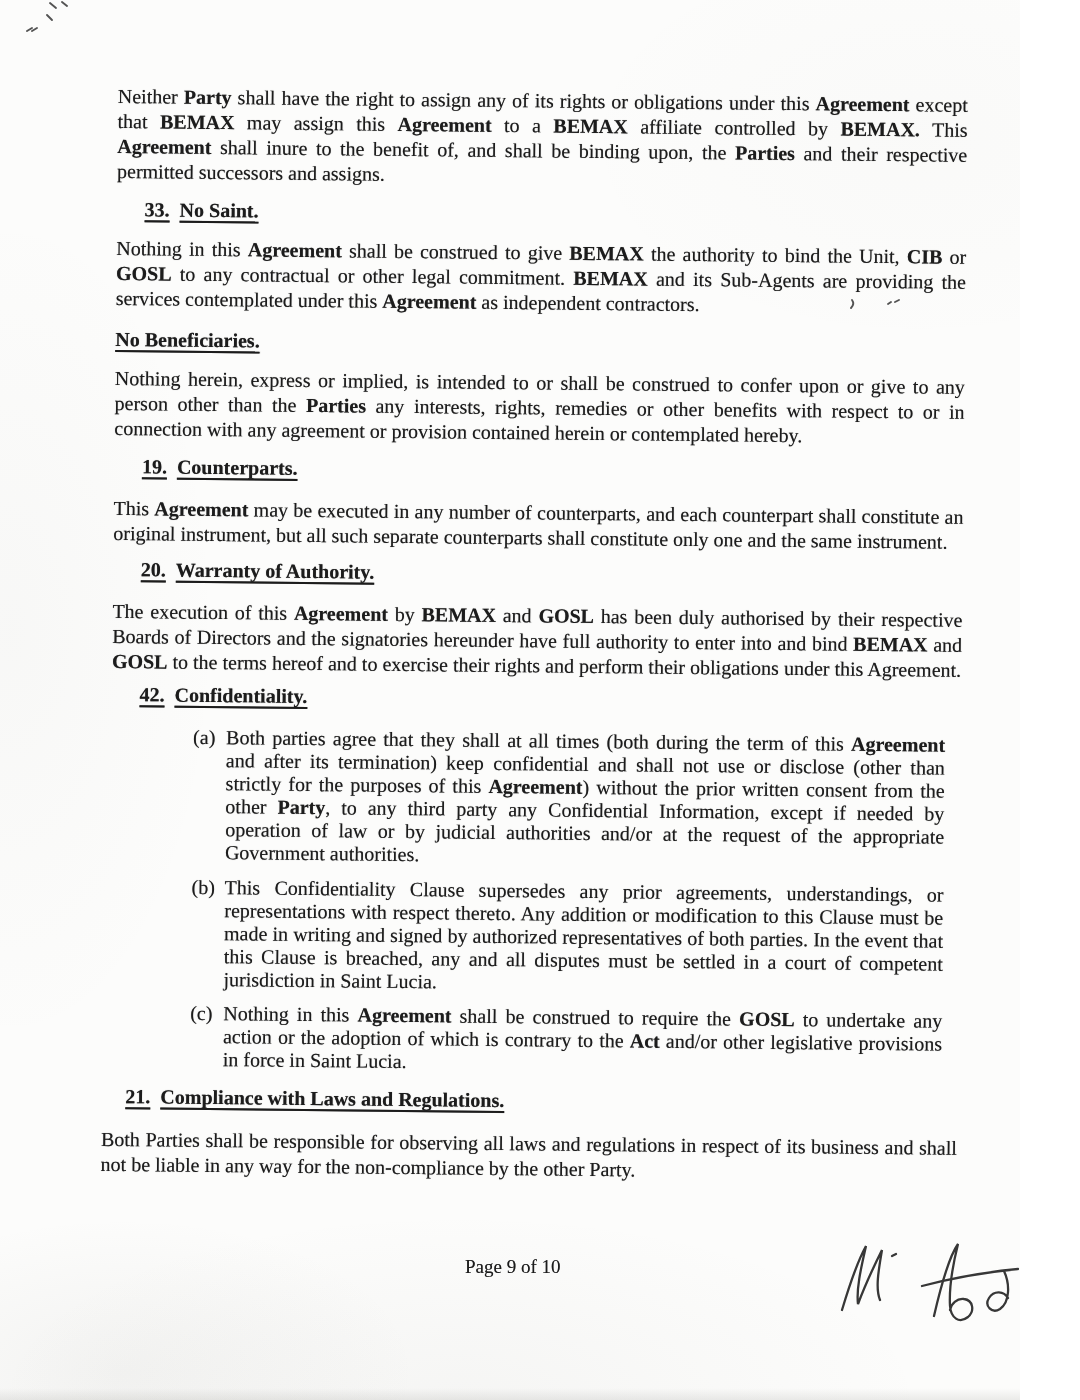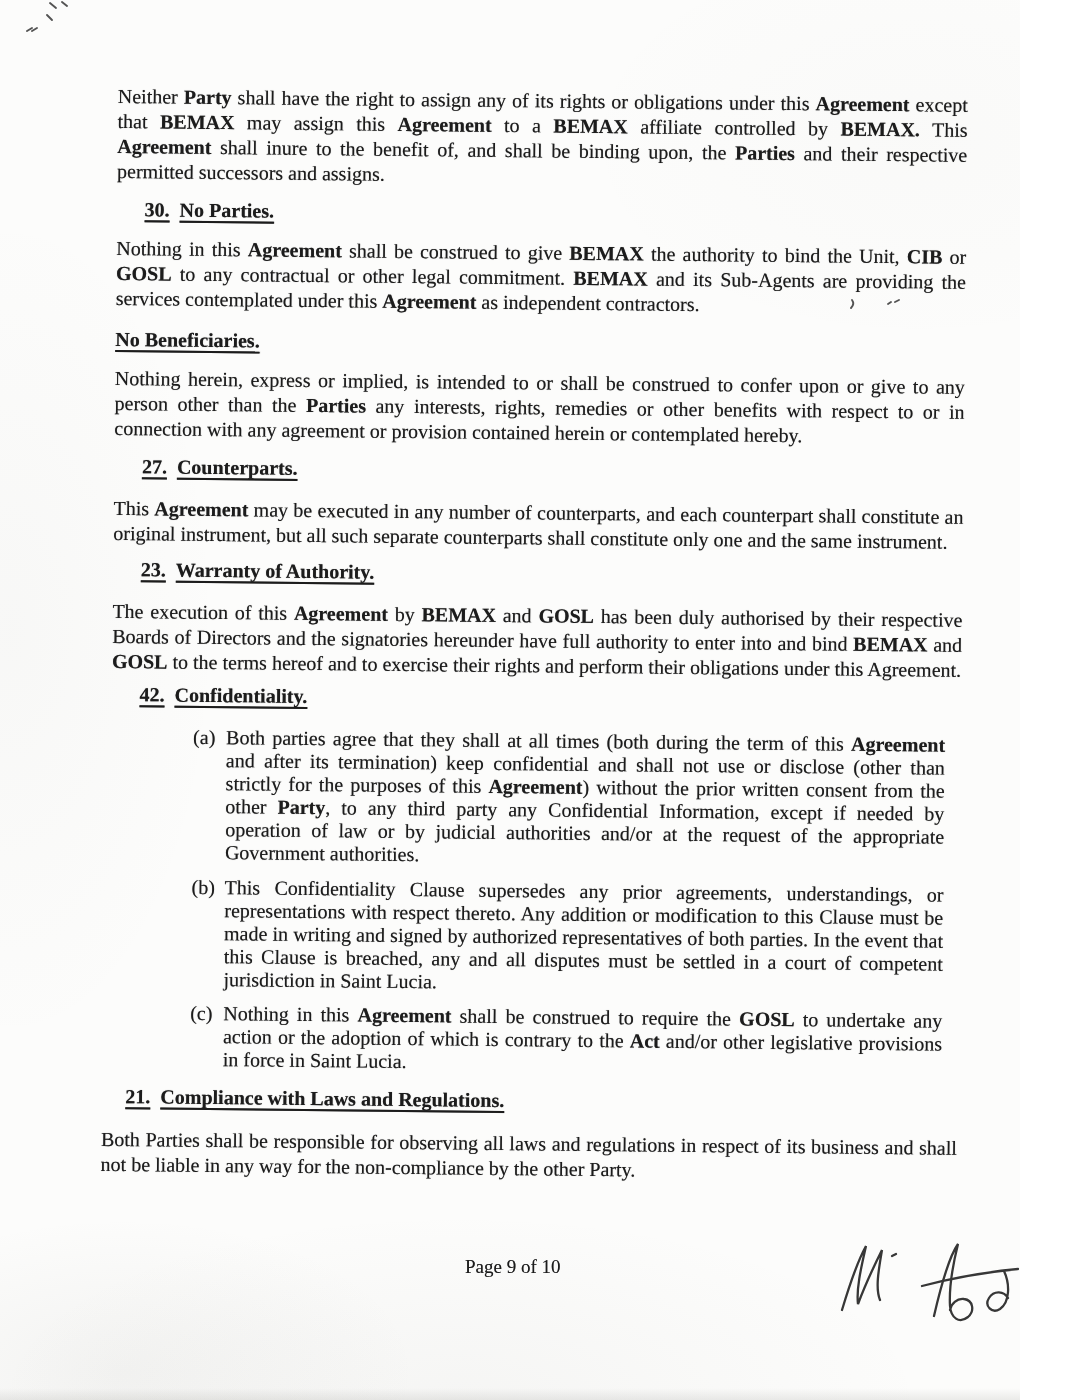--- a/index.html
+++ b/index.html
@@ -72,39 +72,39 @@
       <path d="M852,300 q3,4 -1,8"></path>
       <path d="M888,304 l3,-2 M895,302 l4,-2"></path>
     </g>
   </svg>
 
   <div class="content">
 
     <p class="para"><span>Neither </span><span style="font-weight: bold;">Party</span><span> shall have the right to assign any of its rights or obligations under this </span><span style="font-weight: bold;">Agreement</span><span> except that </span><span style="font-weight: bold;">BEMAX</span><span> may assign this </span><span style="font-weight: bold;">Agreement</span><span> to a </span><span style="font-weight: bold;">BEMAX</span><span> affiliate controlled by </span><span style="font-weight: bold;">BEMAX.</span><span> This </span><span style="font-weight: bold;">Agreement</span><span> shall inure to the benefit of, and shall be binding upon, the </span><span style="font-weight: bold;">Parties</span><span> and their respective permitted successors and assigns.</span></p>
 
     <h2 class="heading indent1 m-h21">
-      <span class="hnum">30.</span><span class="htitle">No Parties.</span>
+      <span class="hnum">33.</span><span class="htitle">No Saint.</span>
     </h2>
 
     <p class="para m-p2"><span>Nothing in this </span><span style="font-weight: bold;">Agreement</span><span> shall be construed to give </span><span style="font-weight: bold;">BEMAX</span><span> the authority to bind the Unit, </span><span style="font-weight: bold;">CIB</span><span> or </span><span style="font-weight: bold;">GOSL</span><span> to any contractual or other legal commitment. </span><span style="font-weight: bold;">BEMAX</span><span> and its Sub-Agents are providing the services contemplated under this </span><span style="font-weight: bold;">Agreement</span><span> as independent contractors.</span></p>
 
     <h2 class="heading m-hben">
       <span class="htitle">No Beneficiaries.</span>
     </h2>
 
     <p class="para m-p3"><span>Nothing herein, express or implied, is intended to or shall be construed to confer upon or give to any person other than the </span><span style="font-weight: bold;">Parties</span><span> any interests, rights, remedies or other benefits with respect to or in connection with any agreement or provision contained herein or contemplated hereby.</span></p>
 
     <h2 class="heading indent1 m-h22">
-      <span class="hnum">27.</span><span class="htitle">Counterparts.</span>
+      <span class="hnum">19.</span><span class="htitle">Counterparts.</span>
     </h2>
 
     <p class="para m-p4"><span>This </span><span style="font-weight: bold;">Agreement</span><span> may be executed in any number of counterparts, and each counterpart shall constitute an original instrument, but all such separate counterparts shall constitute only one and the same instrument.</span></p>
 
     <h2 class="heading indent1 m-h23">
-      <span class="hnum">23.</span><span class="htitle">Warranty of Authority.</span>
+      <span class="hnum">20.</span><span class="htitle">Warranty of Authority.</span>
     </h2>
 
     <p class="para m-p5"><span>The execution of this </span><span style="font-weight: bold;">Agreement</span><span> by </span><span style="font-weight: bold;">BEMAX</span><span> and </span><span style="font-weight: bold;">GOSL</span><span> has been duly authorised by their respective Boards of Directors and the signatories hereunder have full authority to enter into and bind </span><span style="font-weight: bold;">BEMAX</span><span> and </span><span style="font-weight: bold;">GOSL</span><span> to the terms hereof and to exercise their rights and perform their obligations under this Agreement.</span></p>
 
     <h2 class="heading indent1 m-h24">
       <span class="hnum">42.</span><span class="htitle">Confidentiality.</span>
     </h2>
 
     <p class="clause-item m-ia">
       <span class="item-label">(a)</span><span><span>Both parties agree that they shall at all times (both during the term of this </span><span style="font-weight: bold;">Agreement</span><span> and after its termination) keep confidential and shall not use or disclose (other than strictly for the purposes of this </span><span style="font-weight: bold;">Agreement</span><span>) without the prior written consent from the other </span><span style="font-weight: bold;">Party</span><span>, to any third party any Confidential Information, except if needed by operation of law or by judicial authorities and/or at the request of the appropriate Government authorities.</span></span>

